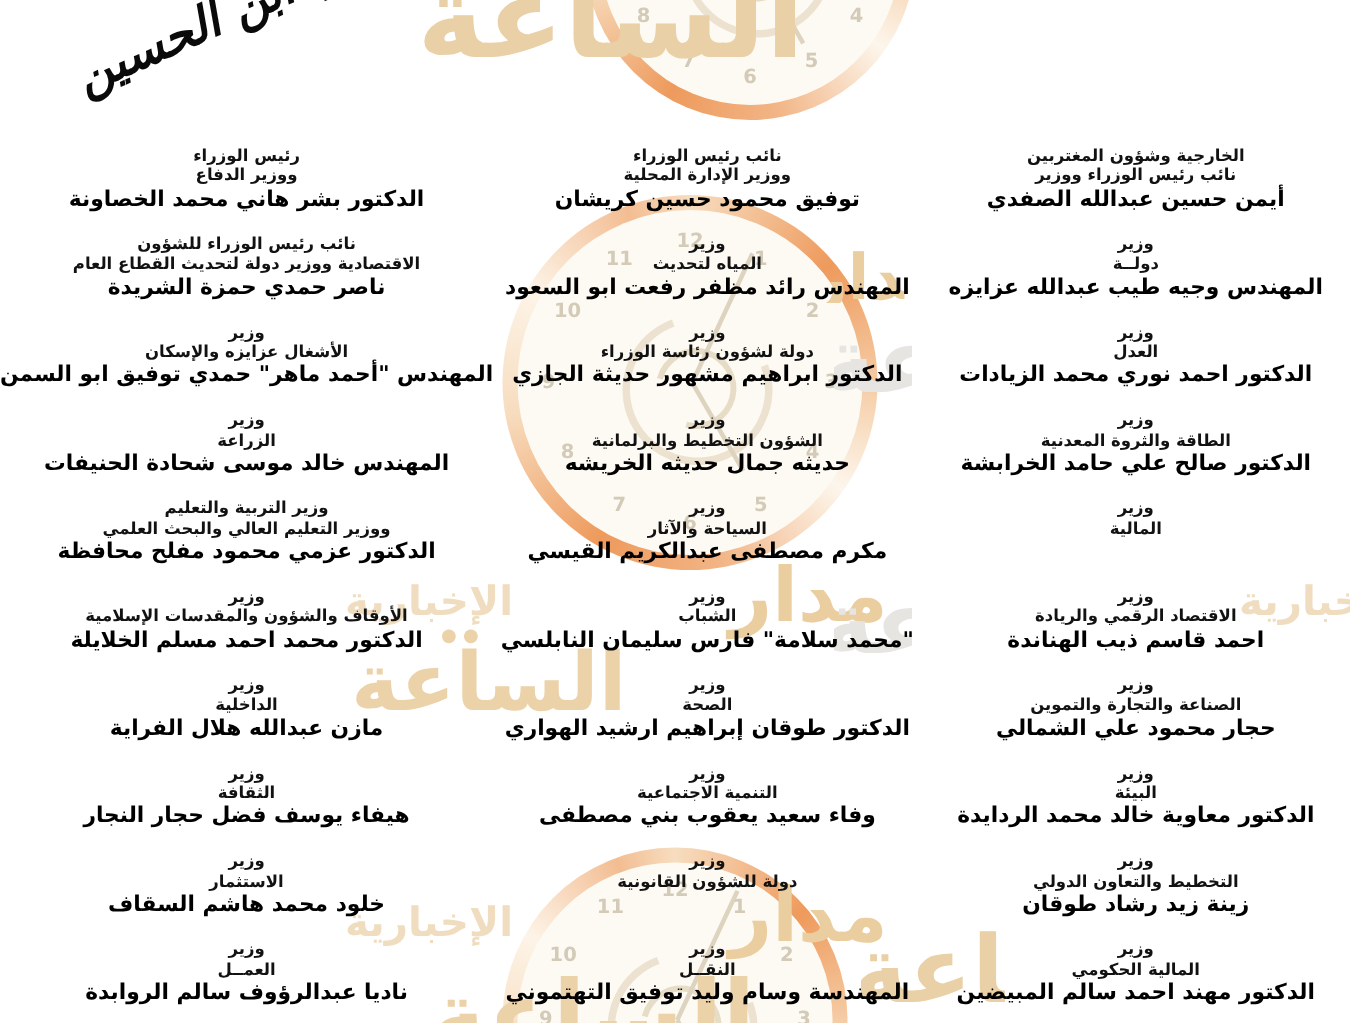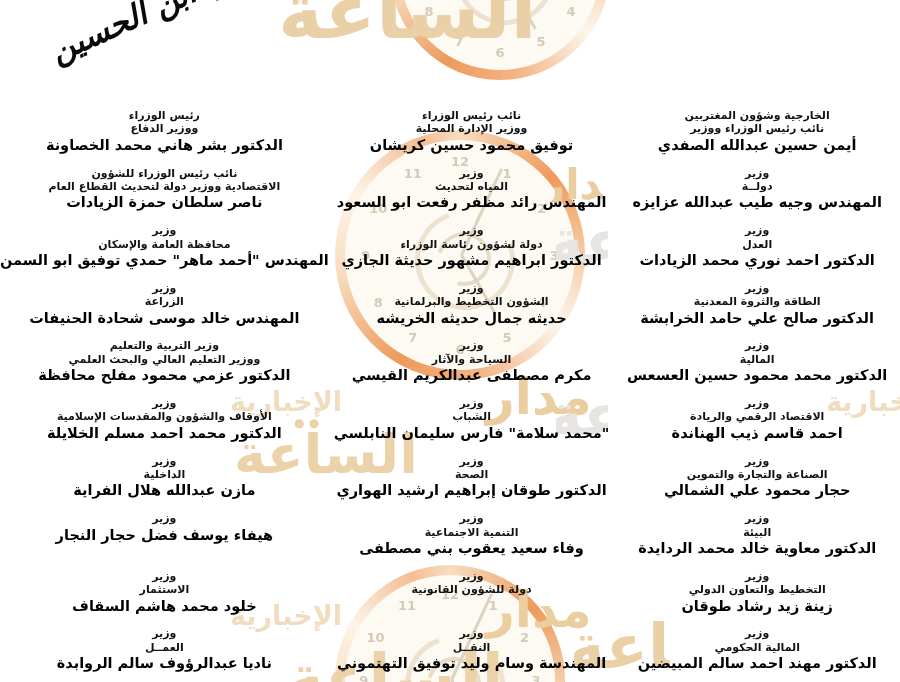--- a/index.html
+++ b/index.html
@@ -47,21 +47,21 @@
     transform:rotate(-24deg);transform-origin:0 50%;
     font-family:"DejaVu Serif","Liberation Serif",serif;
     font-style:italic;font-weight:bold;font-size:32px;
     direction:rtl;white-space:nowrap;color:#0a0a0a;letter-spacing:-1px;
   }
   
   .columns{
     position:absolute;left:0;right:0;top:94px;bottom:0;z-index:2;
     display:grid;grid-template-columns:1fr 1fr 1fr;
   }
-  .col{display:grid;grid-template-rows:repeat(10,1fr);margin-top:12px;}
+  .col{display:grid;grid-template-rows:repeat(10,1fr);}
   .entry{text-align:center;direction:rtl;padding-top:3px;}
   .entry-title div{
     font-size:11px;font-weight:bold;line-height:1.22;color:#121212;
     white-space:nowrap;
   }
   .entry-name{
     font-size:14.5px;font-weight:bold;margin-top:1px;color:#000;
     white-space:nowrap;line-height:1.2;
   }
 </style>
@@ -157,26 +157,26 @@
             <div>رئيس الوزراء</div>
             <div>ووزير الدفاع</div>
           </div>
           <div class="entry-name">الدكتور بشر هاني محمد الخصاونة</div>
         </div>
         <div class="entry">
           <div class="entry-title">
             <div>نائب رئيس الوزراء للشؤون</div>
             <div>الاقتصادية ووزير دولة لتحديث القطاع العام</div>
           </div>
-          <div class="entry-name">ناصر سلطان حمزة الزيادات</div>
-        </div>
-        <div class="entry">
-          <div class="entry-title">
-            <div>وزير</div>
-            <div>محافظة العامة والإسكان</div>
+          <div class="entry-name">ناصر حمدي حمزة الشريدة</div>
+        </div>
+        <div class="entry">
+          <div class="entry-title">
+            <div>وزير</div>
+            <div>الأشغال عزايزه والإسكان</div>
           </div>
           <div class="entry-name">المهندس "أحمد ماهر" حمدي توفيق ابو السمن</div>
         </div>
         <div class="entry">
           <div class="entry-title">
             <div>وزير</div>
             <div>الزراعة</div>
           </div>
           <div class="entry-name">المهندس خالد موسى شحادة الحنيفات</div>
         </div>
@@ -197,20 +197,21 @@
         <div class="entry">
           <div class="entry-title">
             <div>وزير</div>
             <div>الداخلية</div>
           </div>
           <div class="entry-name">مازن عبدالله هلال الفراية</div>
         </div>
         <div class="entry">
           <div class="entry-title">
             <div>وزير</div>
+            <div>الثقافة</div>
           </div>
           <div class="entry-name">هيفاء يوسف فضل حجار النجار</div>
         </div>
         <div class="entry">
           <div class="entry-title">
             <div>وزير</div>
             <div>الاستثمار</div>
           </div>
           <div class="entry-name">خلود محمد هاشم السقاف</div>
         </div>
@@ -320,21 +321,20 @@
             <div>وزير</div>
             <div>الطاقة والثروة المعدنية</div>
           </div>
           <div class="entry-name">الدكتور صالح علي حامد الخرابشة</div>
         </div>
         <div class="entry">
           <div class="entry-title">
             <div>وزير</div>
             <div>المالية</div>
           </div>
-          <div class="entry-name">الدكتور محمد محمود حسين العسعس</div>
         </div>
         <div class="entry">
           <div class="entry-title">
             <div>وزير</div>
             <div>الاقتصاد الرقمي والريادة</div>
           </div>
           <div class="entry-name">احمد قاسم ذيب الهناندة</div>
         </div>
         <div class="entry">
           <div class="entry-title">

